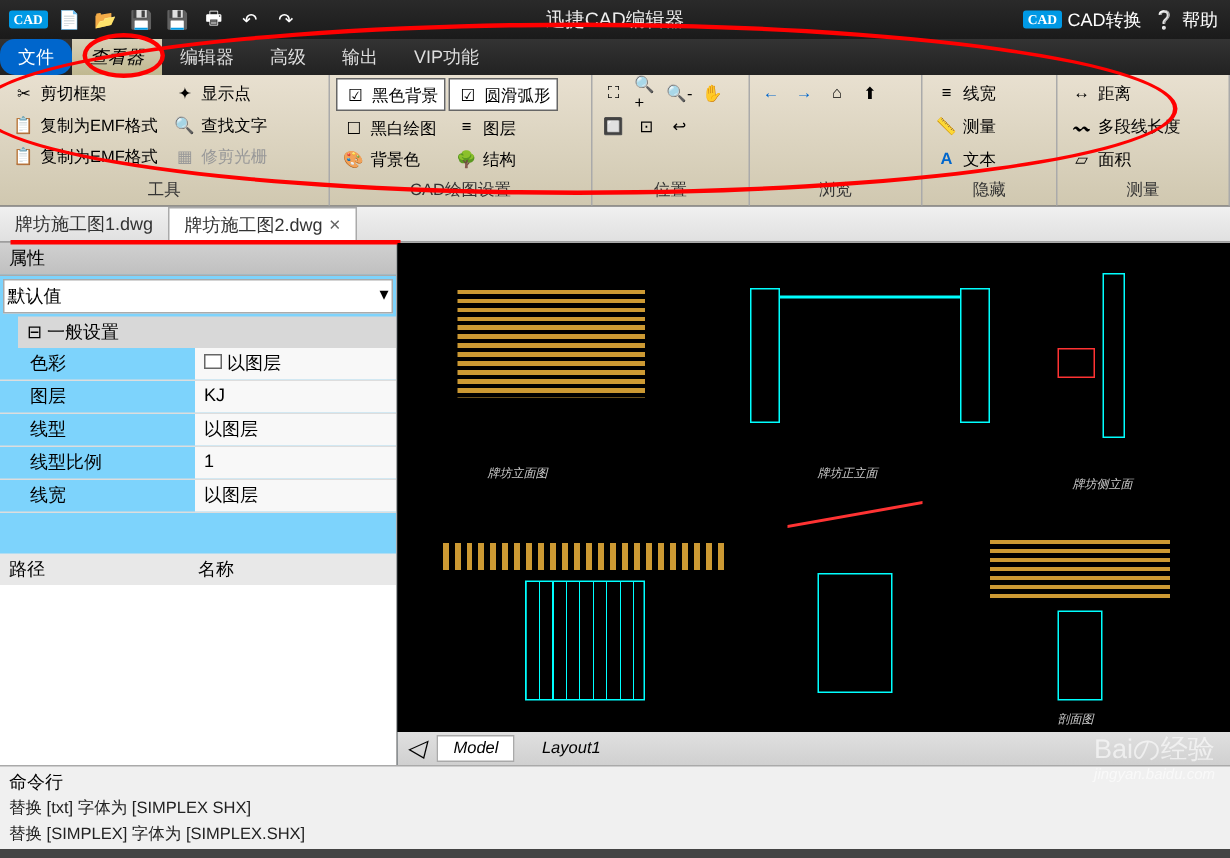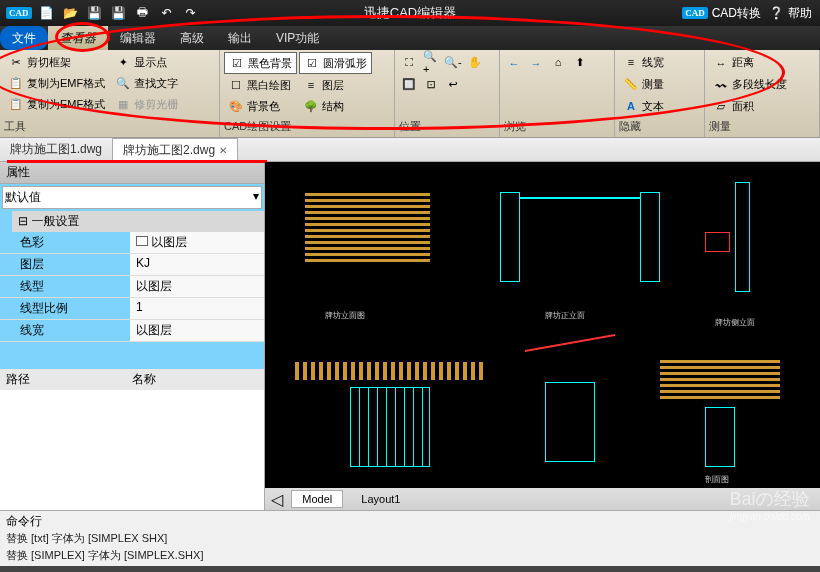--- a/index.html
+++ b/index.html
@@ -15,21 +15,21 @@
     .help { display: flex; align-items: center; gap: 4px; }
     
     .menubar { height: 24px; background: linear-gradient(#333, #222); display: flex; }
     .menu-item { padding: 3px 12px; color: #ddd; font-size: 12px; cursor: pointer; display: flex; align-items: center; }
     .menu-item.active { background: #0066cc; color: #fff; border-radius: 10px; }
     .menu-item:nth-child(2) { background: linear-gradient(#d8d0b8, #c0b890); color: #000; font-style: italic; }
     
     .ribbon { height: 88px; background: linear-gradient(#e8e0d0, #d0c8b0); border-bottom: 1px solid #999; display: flex; position: relative; }
     .ribbon-group { border-right: 1px solid #aaa; display: flex; flex-direction: column; padding: 2px 4px; }
     .ribbon-body { flex: 1; display: flex; flex-wrap: wrap; align-content: flex-start; gap: 2px; }
-    .ribbon-label { font-size: 11px; color: #333; padding: 1px 0; }
+    .ribbon-label { font-size: 11px; color: #333; text-align: center; padding: 1px 0; }
     .rb-btn { display: flex; align-items: center; gap: 3px; padding: 2px 4px; font-size: 11px; cursor: pointer; white-space: nowrap; }
     .rb-icon { width: 16px; height: 16px; display: inline-flex; align-items: center; justify-content: center; font-size: 11px; }
     .checked { background: #fff; border: 1px solid #666; }
     
     .red-ellipse { position: absolute; border: 3px solid #ff0000; border-radius: 50%; pointer-events: none; }
     .red-line { position: absolute; background: #ff0000; height: 3px; pointer-events: none; }
     
     .tabs { height: 24px; background: linear-gradient(#f0f0f0, #e0e0e0); display: flex; align-items: center; border-bottom: 1px solid #aaa; }
     .tab { padding: 3px 10px; font-size: 12px; color: #333; cursor: pointer; display: flex; align-items: center; gap: 4px; }
     .tab.active { background: #fff; border: 1px solid #aaa; border-bottom: none; }
@@ -40,21 +40,21 @@
     .panel-header { background: linear-gradient(#d0d0d0, #c0c0c0); padding: 2px 6px; font-size: 12px; border-bottom: 1px solid #aaa; }
     .panel-dropdown { margin: 2px; padding: 2px; background: #fff; border: 1px solid #aaa; font-size: 12px; display: flex; justify-content: space-between; }
     .prop-section { background: #d8d8d8; padding: 2px 6px; font-size: 12px; margin-left: 12px; }
     .prop-row { display: flex; font-size: 12px; border-bottom: 1px solid #ddd; }
     .prop-key { width: 130px; padding: 2px 6px 2px 20px; }
     .prop-val { flex: 1; padding: 2px 6px; background: #f8f8f8; }
     .fav-header { background: linear-gradient(#d0d0d0, #c0c0c0); padding: 2px 6px; font-size: 12px; border-top: 1px solid #aaa; border-bottom: 1px solid #aaa; margin-top: 4px; }
     .fav-cols { display: flex; font-size: 12px; padding: 2px 6px; background: #e8e8e8; }
     .fav-col { flex: 1; }
     
-    .canvas-area { flex: 1; display: flex; flex-direction: column; background: #000; }
+    .canvas-area { flex: 1; display: flex; flex-direction: column; background: #000; font-style: italic; }
     .canvas { flex: 1; background: #000; position: relative; overflow: hidden; }
     .dwg { position: absolute; border: 1px solid #0ff; }
     .dwg-yellow { position: absolute; background: repeating-linear-gradient(0deg, #000 0, #000 3px, #cc9933 3px, #cc9933 6px); }
     .dwg-label { position: absolute; color: #ccc; font-size: 8px; }
     .canvas-tabs { height: 22px; background: linear-gradient(#e0e0e0, #d0d0d0); display: flex; align-items: center; padding: 0 6px; gap: 8px; }
     .ctab { padding: 2px 10px; font-size: 11px; cursor: pointer; }
     .ctab.active { background: #fff; border: 1px solid #aaa; }
     
     .cmdline { background: #f0f0f0; padding: 2px 6px; font-size: 12px; border-top: 1px solid #aaa; }
     .cmd-text { font-size: 11px; color: #222; padding: 1px 0; }

